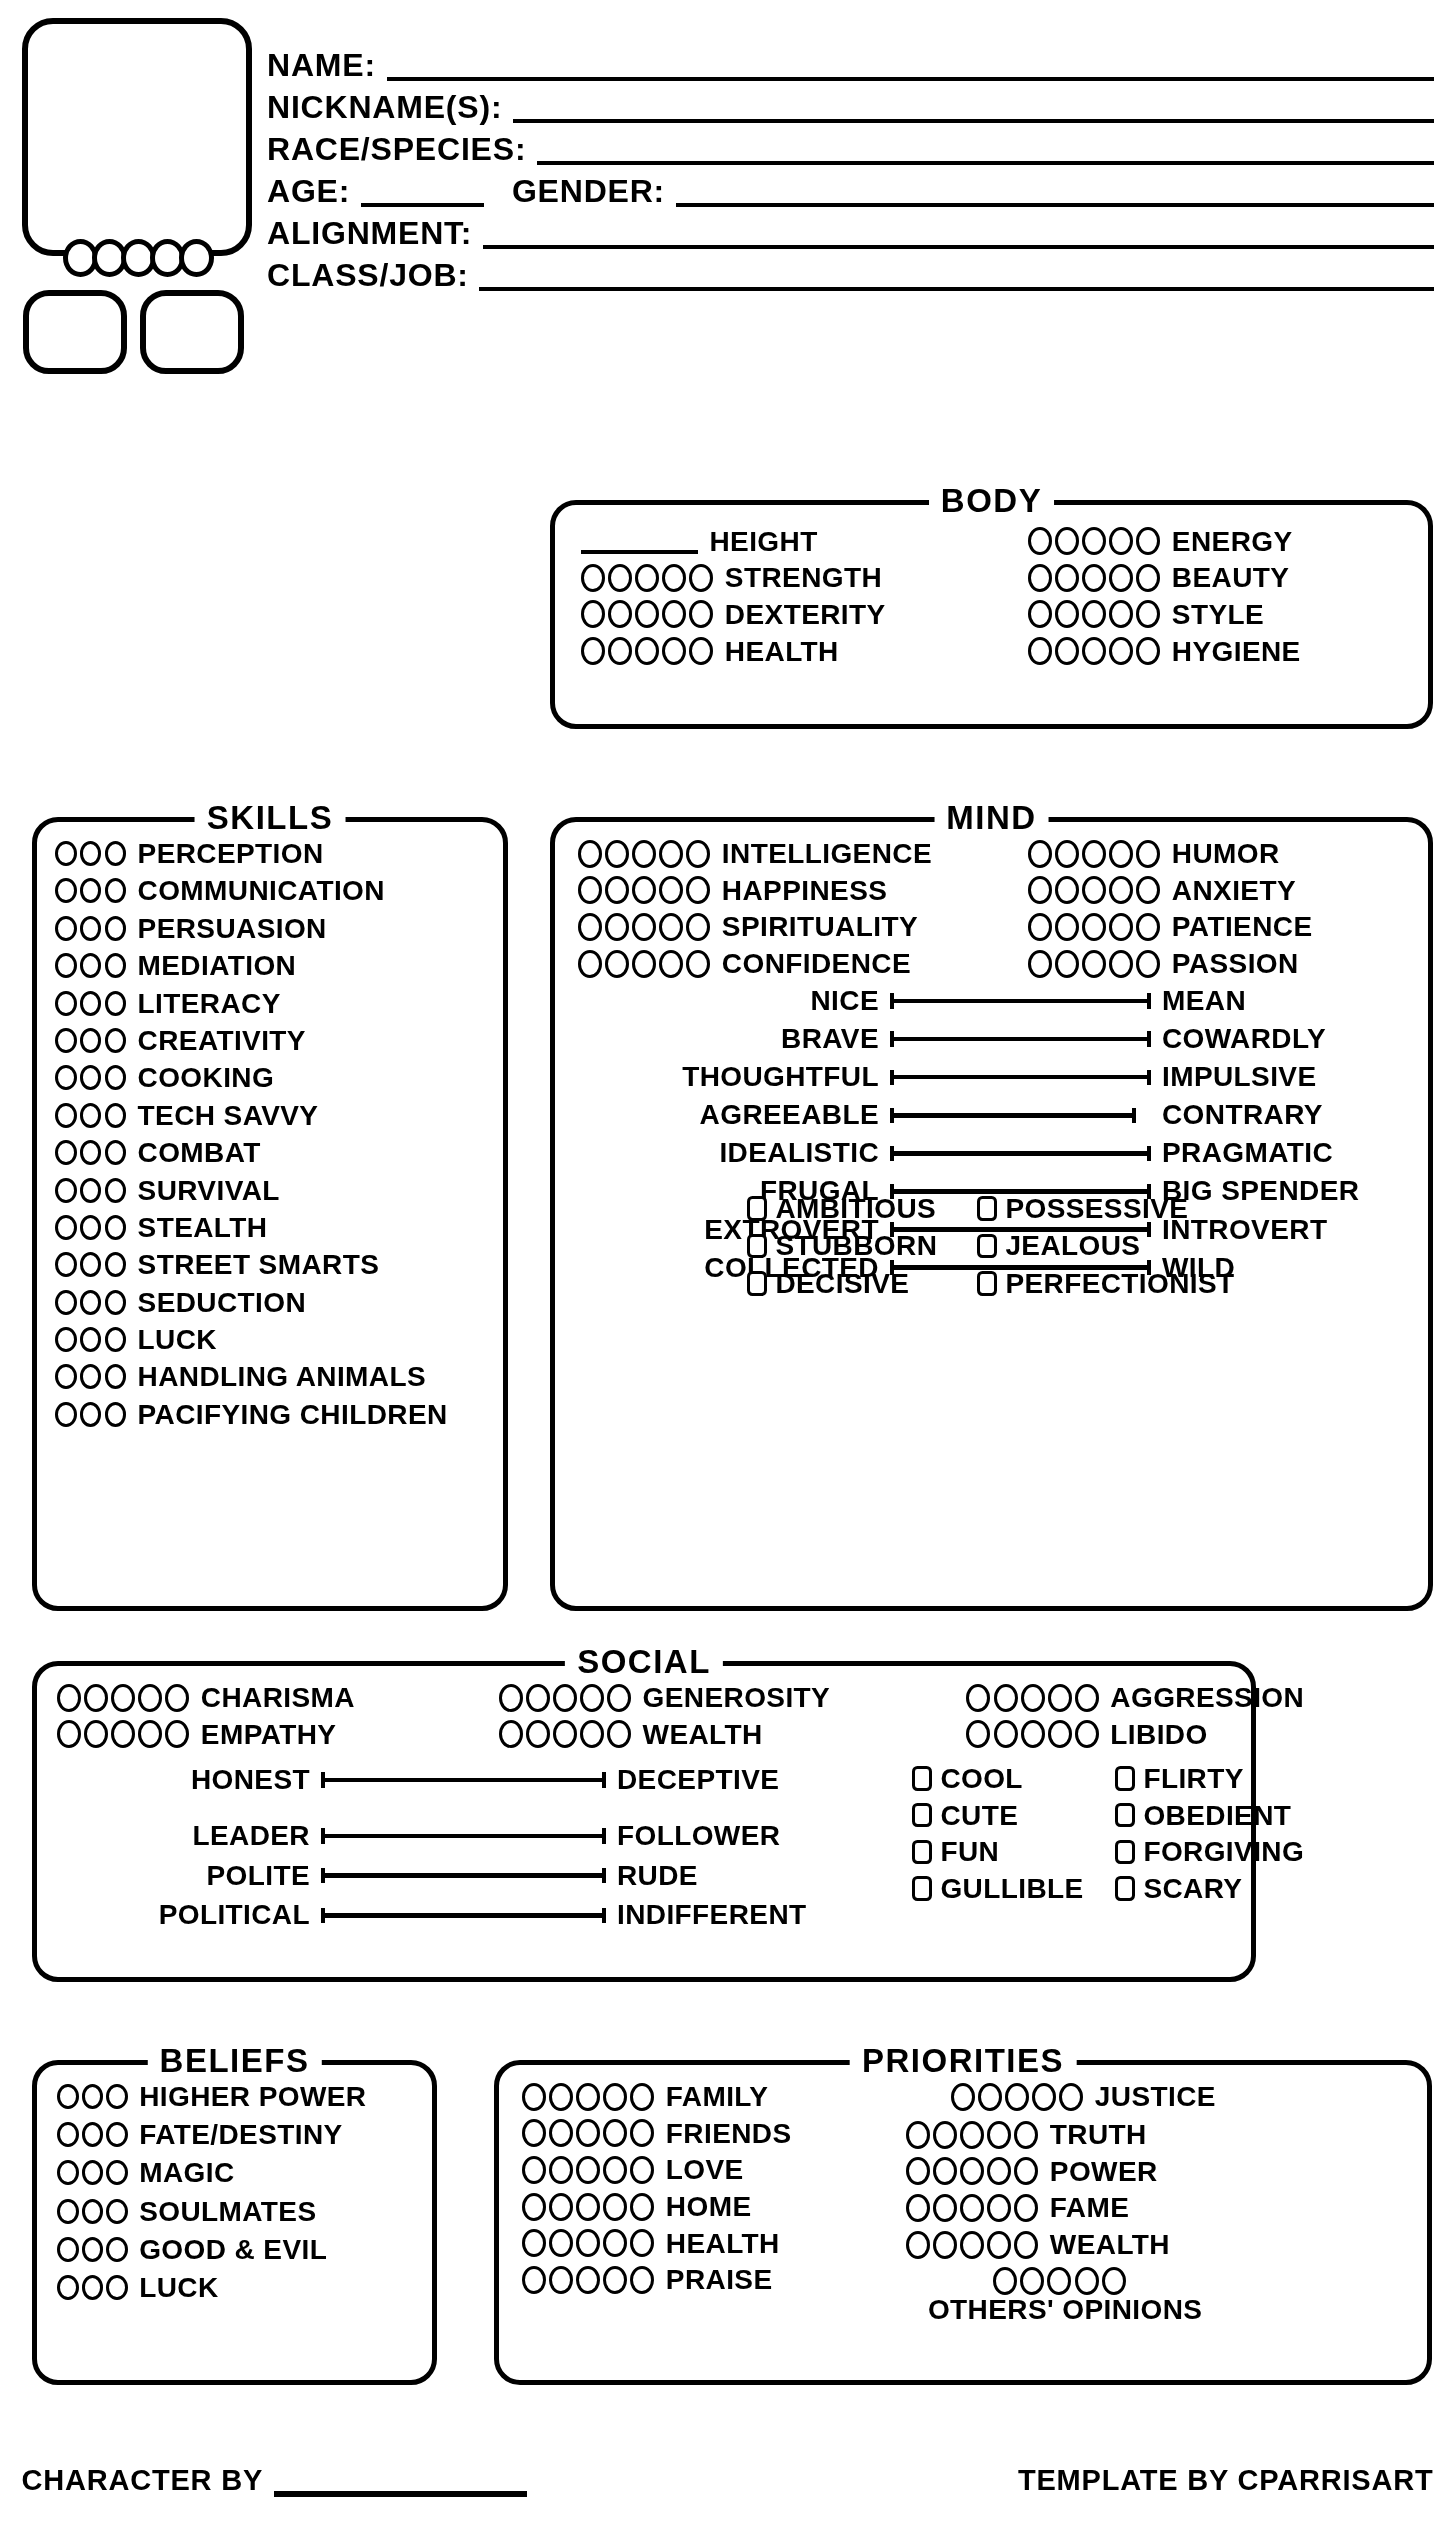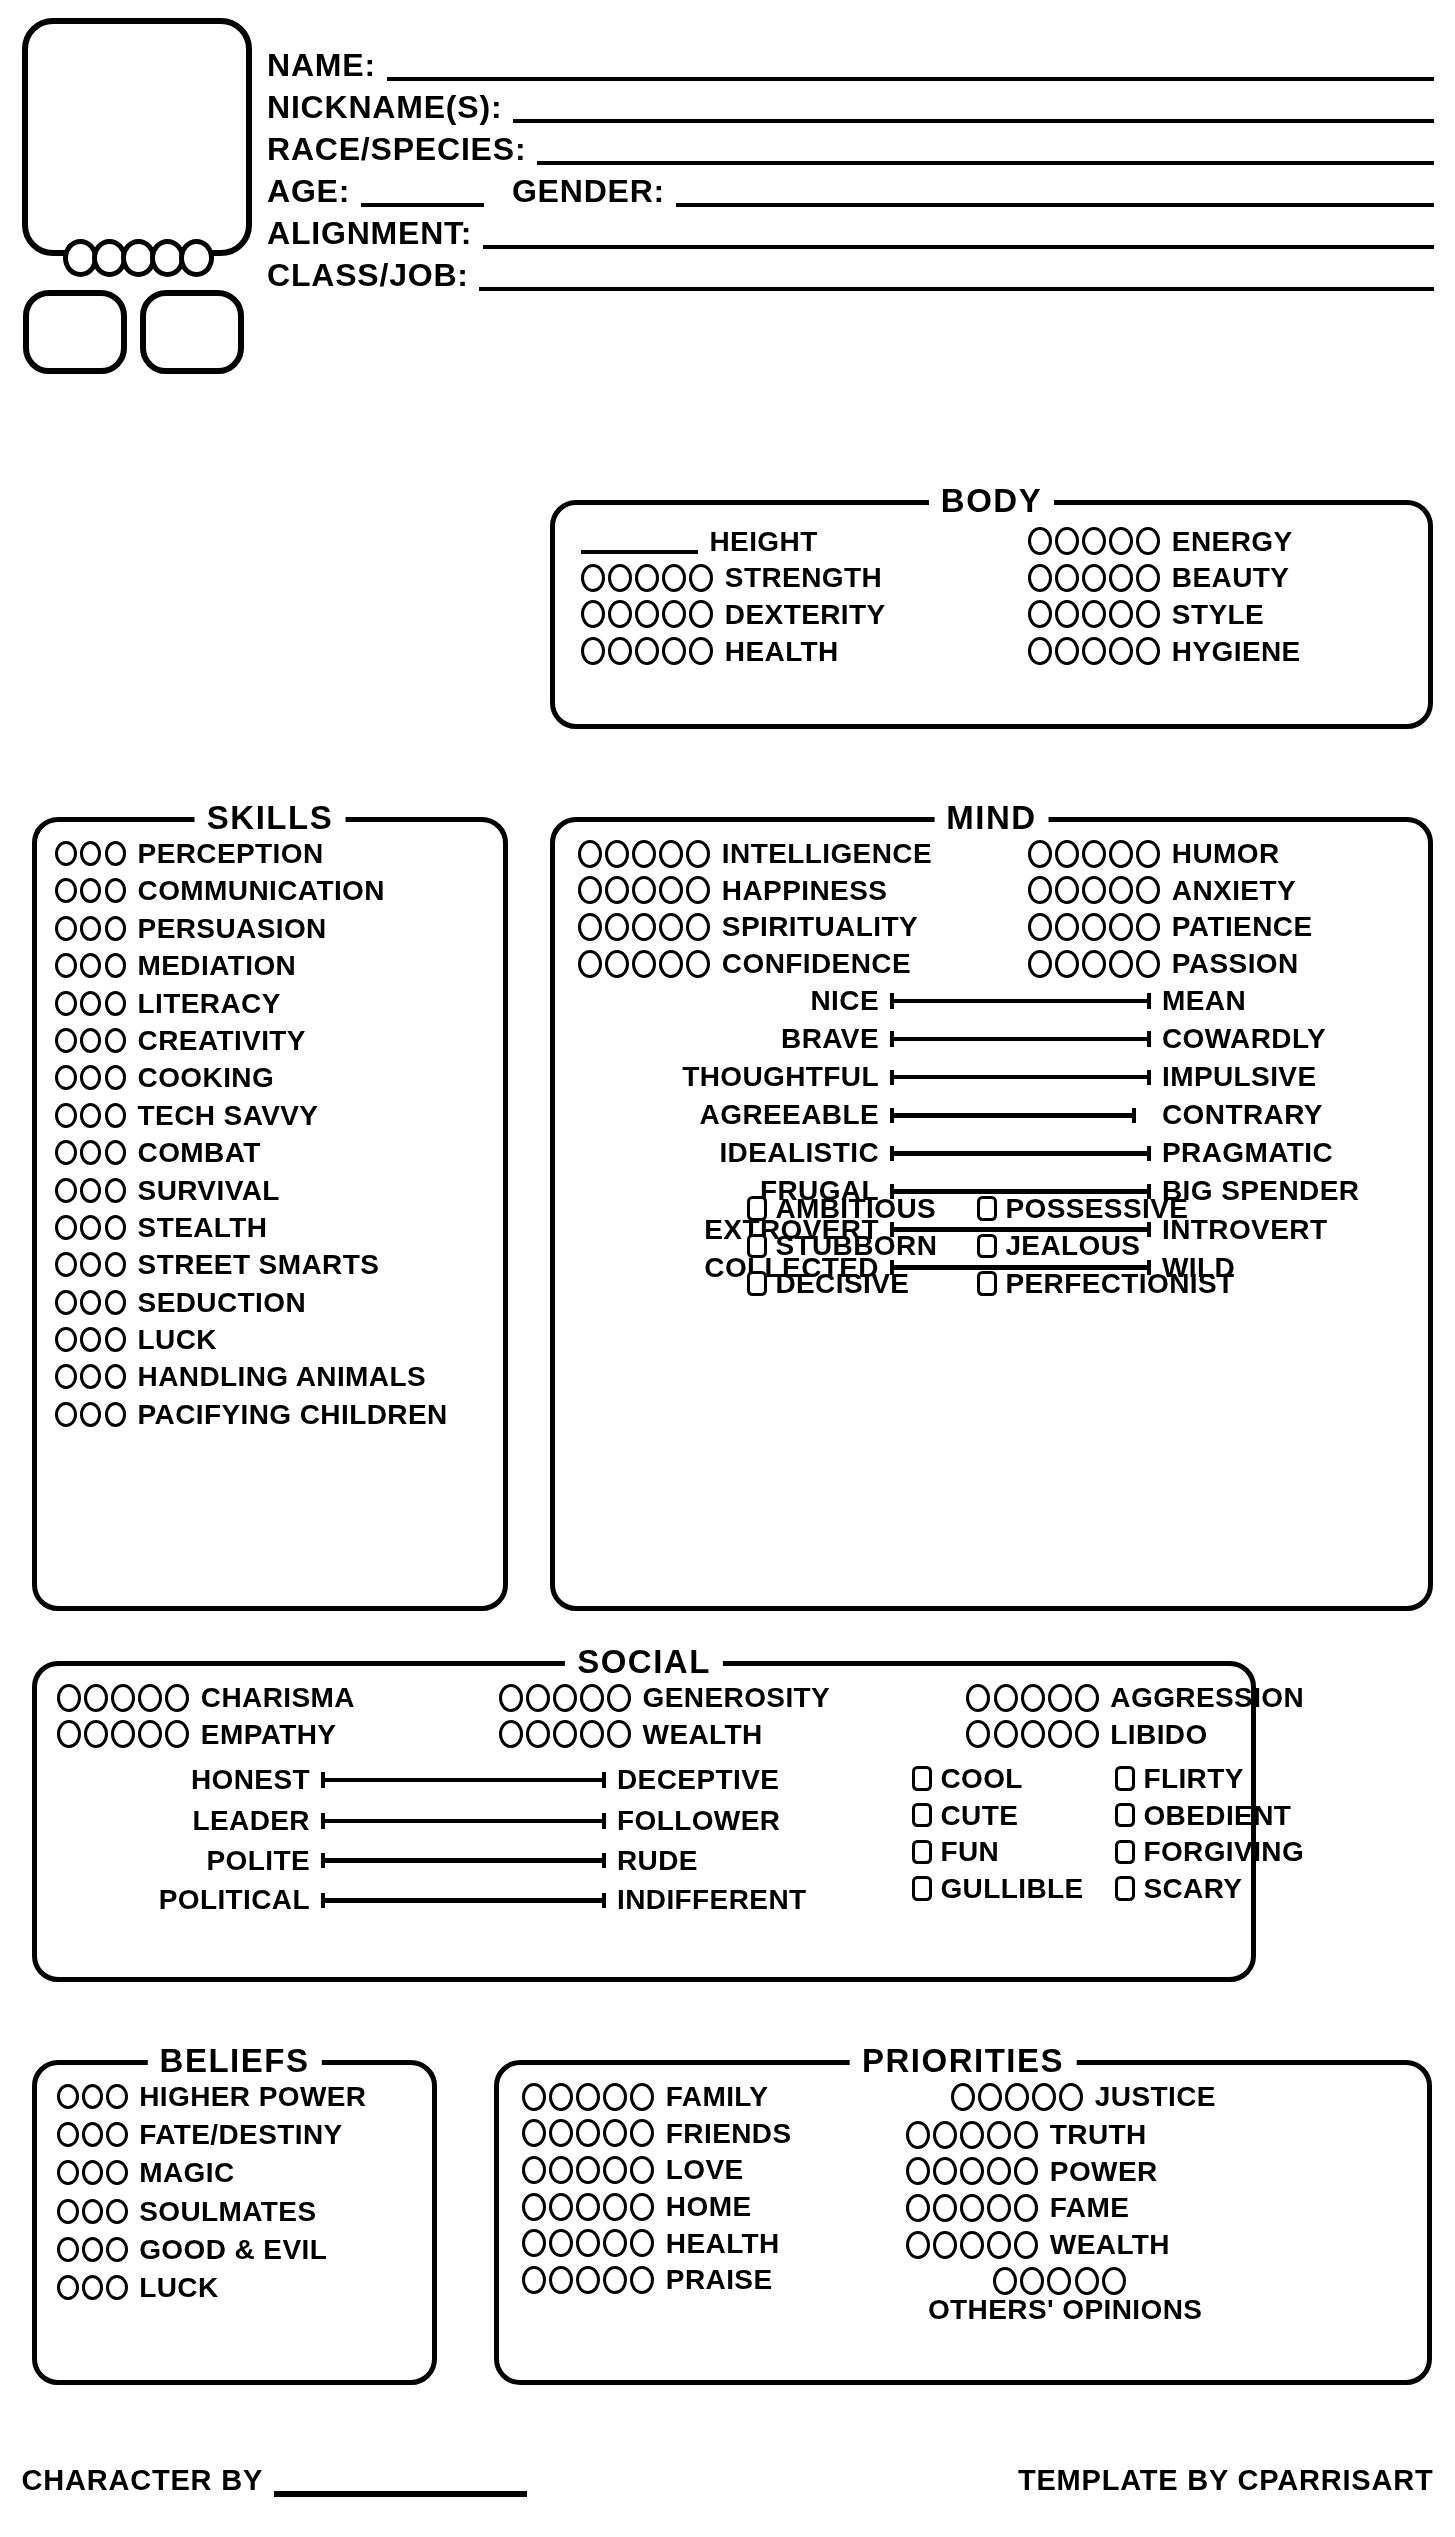--- a/index.html
+++ b/index.html
@@ -607,21 +607,21 @@
                 <span class="pip"></span>
                 <span class="pip"></span>
                 <span class="pip"></span>
               </span>
               <span class="slab">LIBIDO</span>
             </div>
           </div>
         </div>
       </div>
     <div id="social-spectrums" style="position:absolute;left:20px;top:98px;width:829px;">
-        <div class="spectrum" style="margin-bottom: 9px;">
+        <div class="spectrum" style="margin-bottom: 24px;">
           <span class="sp-left" style="width: 253px;">HONEST</span>
           <span class="sp-bar"></span>
           <span class="sp-right" style="width: 269px;">DECEPTIVE</span>
         </div>
         <div class="spectrum" style="margin-bottom: 7.7px;">
           <span class="sp-left" style="width: 253px;">LEADER</span>
           <span class="sp-bar"></span>
           <span class="sp-right" style="width: 269px;">FOLLOWER</span>
         </div>
         <div class="spectrum" style="margin-bottom: 7.7px;">

